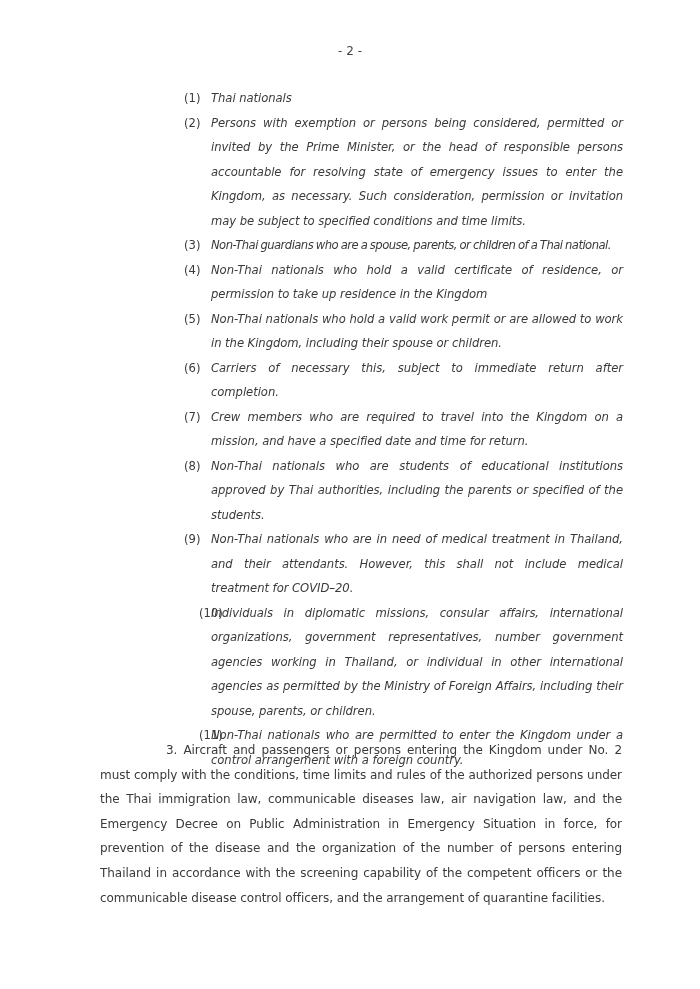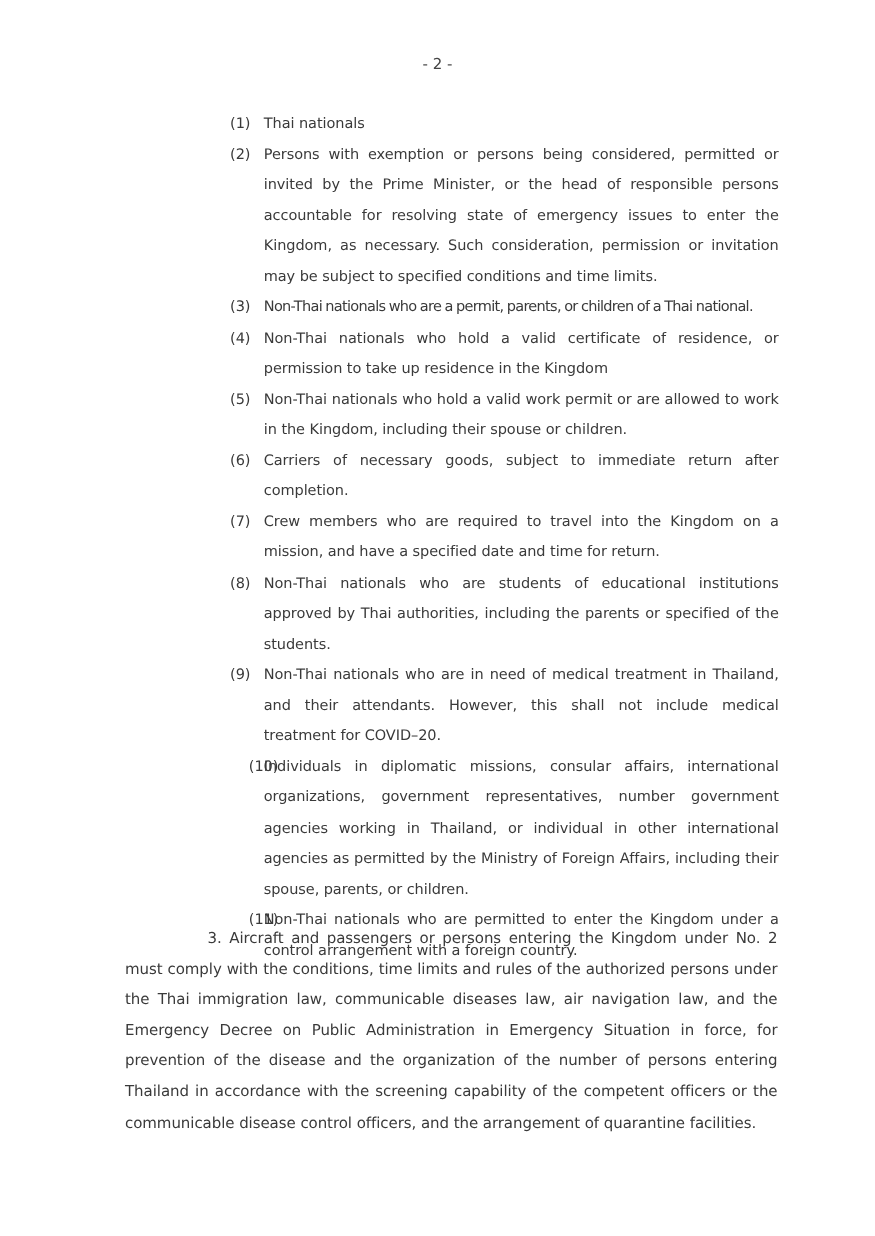--- a/index.html
+++ b/index.html
@@ -14,20 +14,21 @@
   }
   .list { position: absolute; top: 86px; left: 181px; width: 442px; }
   .item { position: relative; padding-left: 30px; }
   .item .num {
     position: absolute; left: 3px; top: 0; font-size: 11.6px; line-height: 24.5px;
   }
   .item.wide .num { left: 0; margin-left: 18px; }
   .item .txt {
     display: block; font-size: 11.6px; line-height: 24.5px; text-align: justify;
     letter-spacing: -0.05px;
+    font-style: italic;
   }
   .item.tight .txt { letter-spacing: -0.55px; word-spacing: -0.5px; }
   .item.wide .txt { }
   .para {
     position: absolute; top: 726px; left: 100px; width: 522px;
     font-size: 12px; line-height: 24.6px; text-align: justify; text-indent: 66px;
     letter-spacing: -0.05px;
   }
 </style>
 </head>
@@ -40,33 +41,33 @@
     <div class="item">
       <span class="num">(1)</span>
       <span class="txt">Thai nationals</span>
     </div>
     <div class="item">
       <span class="num">(2)</span>
       <span class="txt">Persons with exemption or persons being considered, permitted or invited by the Prime Minister, or the head of responsible persons accountable for resolving state of emergency issues to enter the Kingdom, as necessary. Such consideration, permission or invitation may be subject to specified conditions and time limits.</span>
     </div>
     <div class="item tight">
       <span class="num">(3)</span>
-      <span class="txt">Non-Thai nationals who are a permit, parents, or children of a Thai national.</span>
+      <span class="txt">Non-Thai guardians who are a spouse, parents, or children of a Thai national.</span>
     </div>
     <div class="item">
       <span class="num">(4)</span>
       <span class="txt">Non-Thai nationals who hold a valid certificate of residence, or permission to take up residence in the Kingdom</span>
     </div>
     <div class="item">
       <span class="num">(5)</span>
       <span class="txt">Non-Thai nationals who hold a valid work permit or are allowed to work in the Kingdom, including their spouse or children.</span>
     </div>
     <div class="item">
       <span class="num">(6)</span>
-      <span class="txt">Carriers of necessary goods, subject to immediate return after completion.</span>
+      <span class="txt">Carriers of necessary this, subject to immediate return after completion.</span>
     </div>
     <div class="item">
       <span class="num">(7)</span>
       <span class="txt">Crew members who are required to travel into the Kingdom on a mission, and have a specified date and time for return.</span>
     </div>
     <div class="item">
       <span class="num">(8)</span>
       <span class="txt">Non-Thai nationals who are students of educational institutions approved by Thai authorities, including the parents or specified of the students.</span>
     </div>
     <div class="item">

